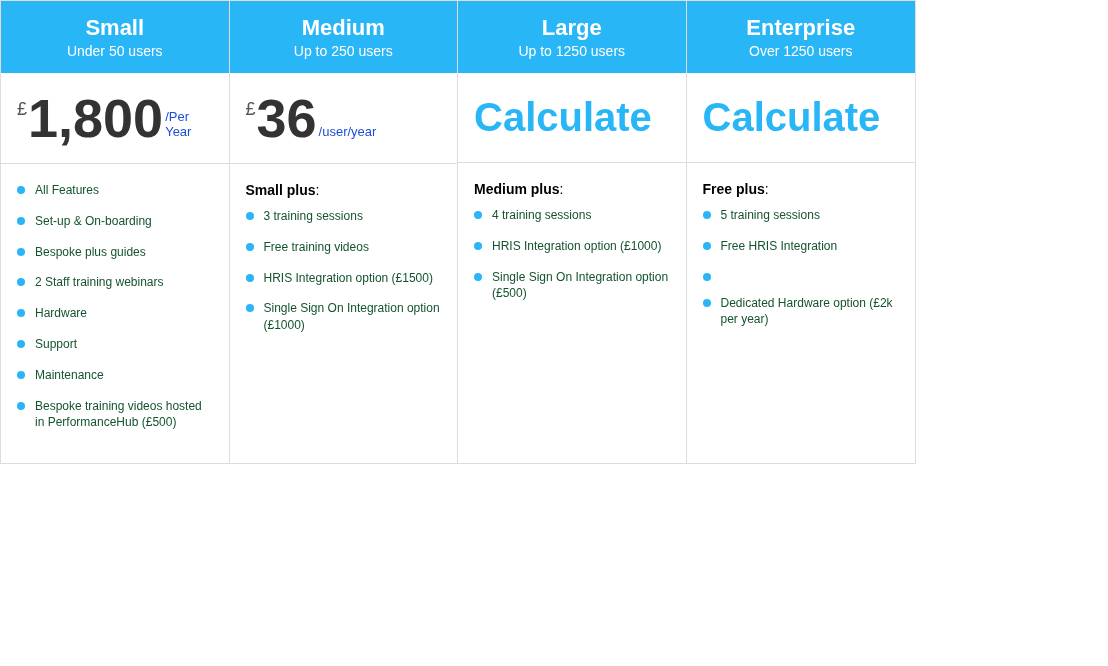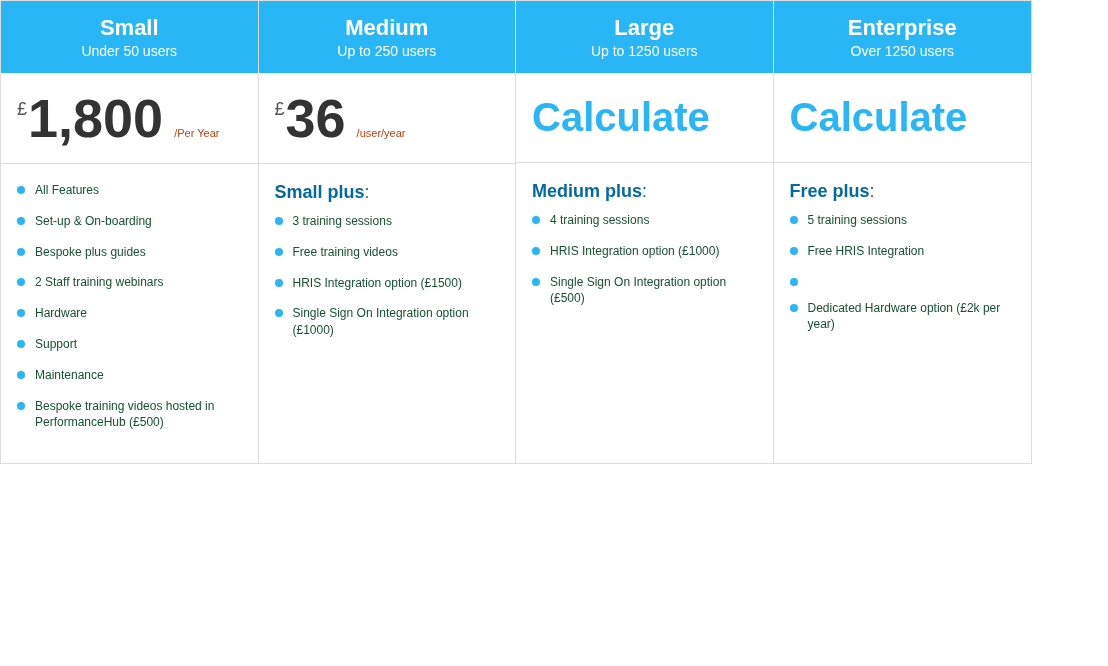--- a/index.html
+++ b/index.html
@@ -5,21 +5,21 @@
     * { box-sizing: border-box; margin: 0; padding: 0; }
     body {
       font-family: Arial, sans-serif;
       background: #fff;
       width: 1108px;
       min-height: 666px;
     }
     .pricing-table {
       display: grid;
       grid-template-columns: 1fr 1fr 1fr 1fr;
-      width: 1032px;
+      width: 916px;
       border: 1px solid #ddd;
     }
     .col {
       display: flex;
       flex-direction: column;
       border-right: 1px solid #ddd;
     }
     .col:last-child { border-right: none; }
 
     
@@ -58,42 +58,42 @@
       margin-top: 8px;
       margin-right: 1px;
     }
     .price-amount {
       font-size: 54px;
       font-weight: bold;
       color: #333;
       line-height: 1;
     }
     .price-period {
-      font-size: 11px;
-      color: #c2410c;
+      font-size: 13px;
+      color: #1d4ed8;
       align-self: flex-end;
       margin-bottom: 6px;
-      margin-left: 11px;
+      margin-left: 2px;
     }
     .price-calculate {
       font-size: 40px;
       font-weight: bold;
       color: #29b6f6;
       text-align: left;
       width: 100%;
     }
 
     
     .col-features {
       padding: 18px 16px 18px;
       flex: 1;
     }
     .feature-section-label {
-      font-size: 18px;
-      color: #0369a1;
+      font-size: 14px;
+      color: #000000;
       margin-bottom: 10px;
     }
     .feature-section-label strong {
       font-weight: bold;
     }
     .feature-list {
       list-style: none;
       padding: 0;
     }
     .feature-list li {

